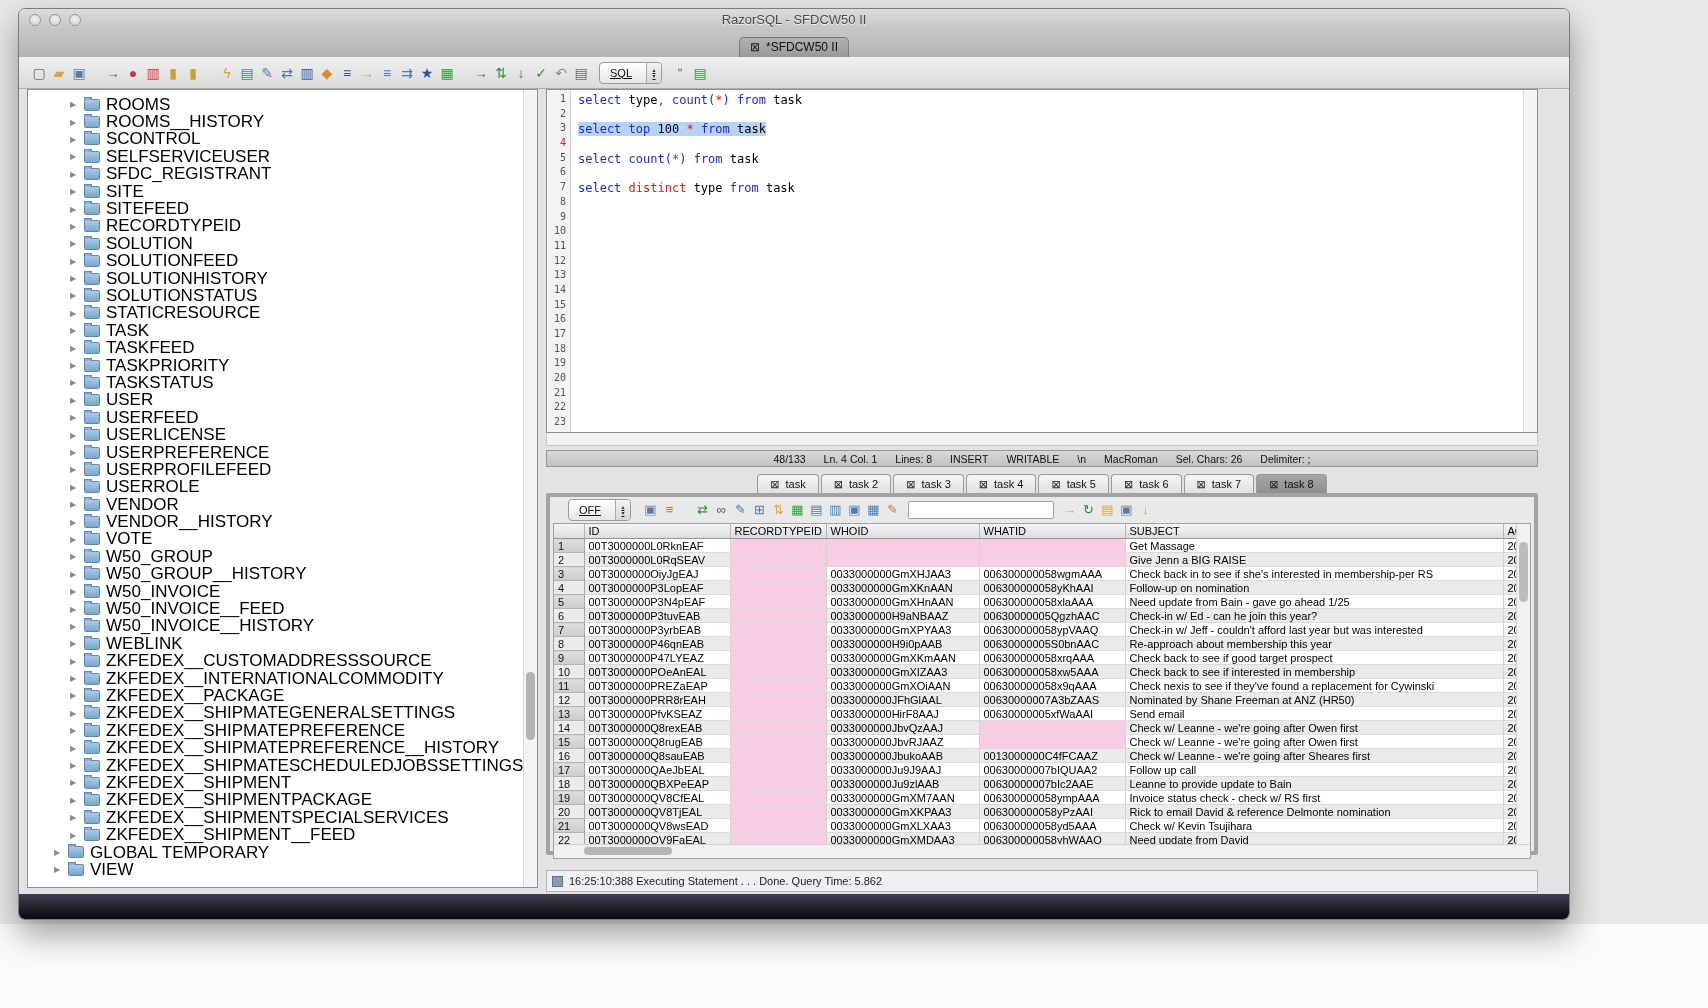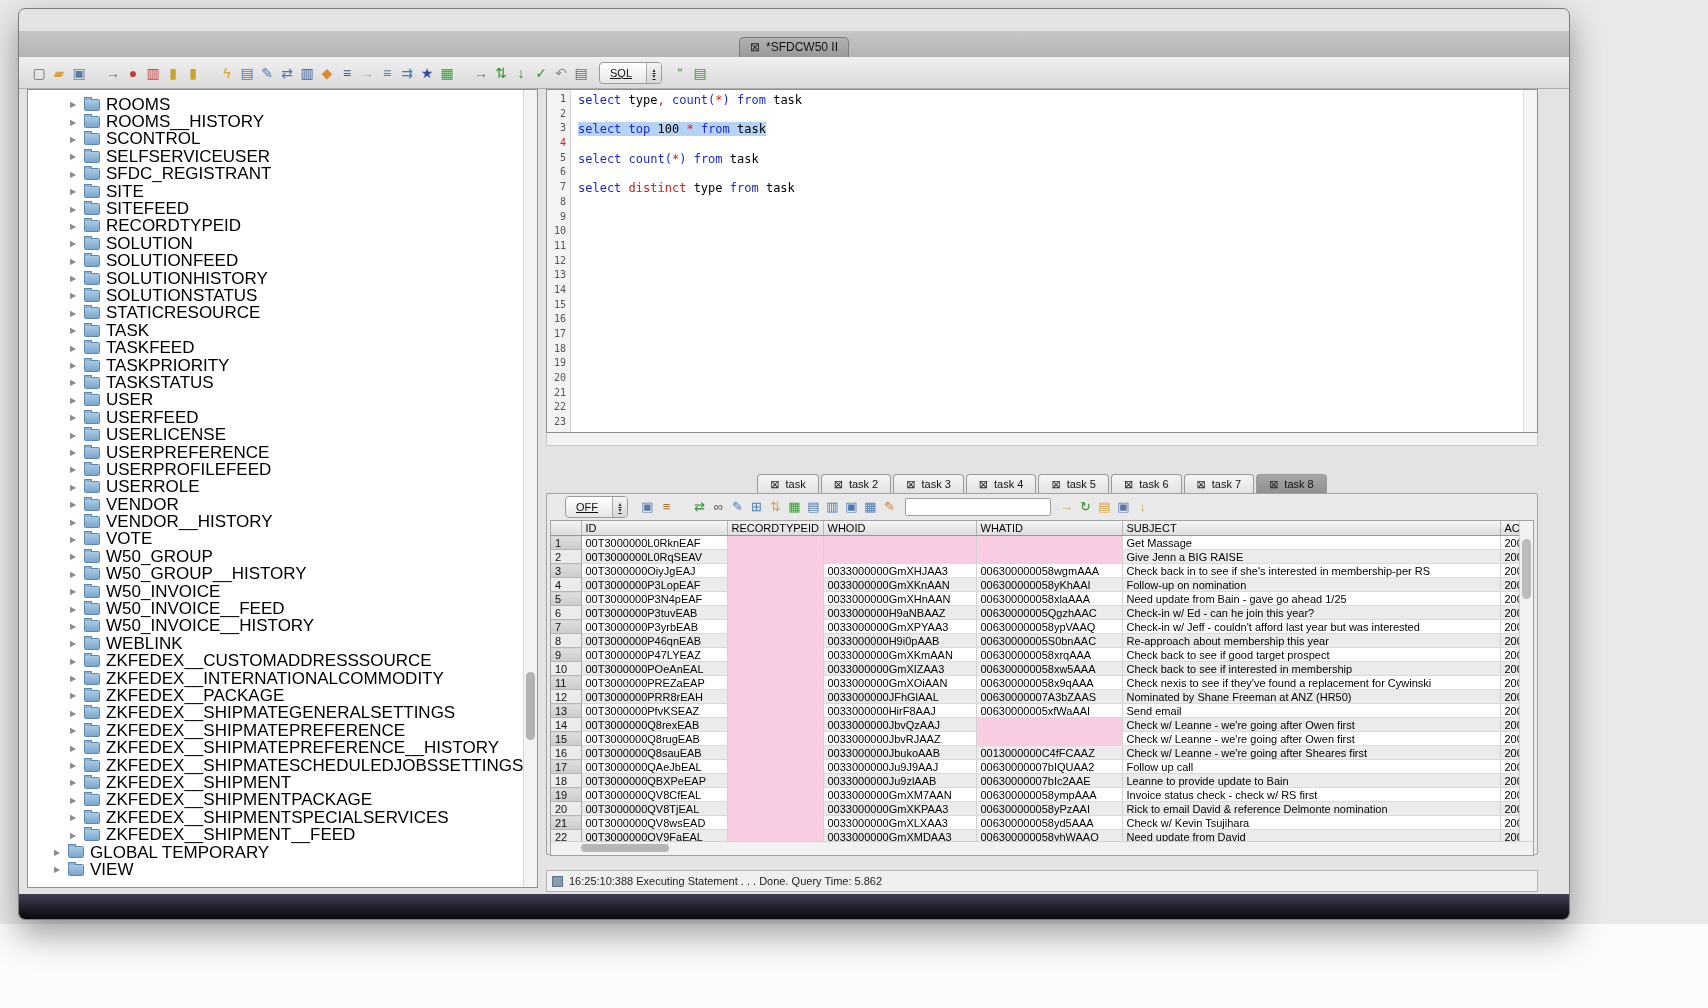--- a/index.html
+++ b/index.html
@@ -66,21 +66,21 @@
                  border:1px solid #969696;box-sizing:border-box;display:flex;align-items:center;justify-content:center;font-size:10.5px;color:#111;}
   .stseg{margin:0 9px;white-space:pre;}
 
   
   .tabsrow{position:absolute;left:0;top:382px;right:0;height:22px;display:flex;justify-content:center;align-items:flex-end;}
   .rtab{height:18px;display:flex;align-items:center;gap:6px;padding:0 12px;font-size:11px;color:#111;
         background:linear-gradient(#f6f6f6,#e1e1e1);border:1px solid #9a9a9a;border-bottom:none;border-radius:4px 4px 0 0;margin:0 1px;}
   .rtab.active{background:linear-gradient(#a6a6a6,#8f8f8f);}
   .rtab .tclose{font-size:11px;color:#222;}
 
-  .resultsbox{position:absolute;left:0;top:404px;right:0;height:362px;border:1px solid #a3a3a3;background:#e9e9e9;border-radius:2px;box-sizing:border-box;}
+  .resultsbox{position:absolute;left:0;top:404px;right:0;height:362px;border:4px solid #a3a3a3;background:#e9e9e9;border-radius:2px;box-sizing:border-box;}
   .rtoolbar{position:absolute;left:0;top:0;right:0;height:26px;display:flex;align-items:center;padding-left:10px;box-sizing:border-box;}
   .rtoolbar .tbi{width:19px;font-size:13px;}
   .rsearch{width:138px;height:16px;border:1px solid #9f9f9f;border-radius:2px;background:#fff;margin:0 6px;font-size:11px;padding:0 3px;}
   .offcombo{margin-right:10px;}
 
   .tablewrap{position:absolute;left:3px;top:26px;right:3px;height:336px;background:#fff;border:1px solid #a2a2a2;box-sizing:border-box;overflow:hidden;}
   table.grid{border-collapse:collapse;table-layout:fixed;width:975px;font-size:11px;}
   .grid th{background:linear-gradient(#f5f5f5,#dddddd);border-right:1px solid #b5b5b5;border-bottom:1px solid #979797;
            font-weight:normal;text-align:left;padding:0 4px;height:14px;overflow:hidden;white-space:nowrap;}
   .grid td{height:13px;padding:0 4px;border-right:1px solid #d2d2d2;border-bottom:1px solid #dadada;overflow:hidden;white-space:nowrap;color:#000;background:#fff;}
@@ -100,20 +100,28 @@
                  background:linear-gradient(#3f3f52,#08080f);}
 </style>
 </head>
 <body>
 
 <div class="screen">
   <div class="desk-bottom"></div>
 
   <div class="window">
 
+    <div class="titlebar">
+      <div class="lights">
+        <span class="light"></span>
+        <span class="light"></span>
+        <span class="light"></span>
+      </div>
+      <div class="wtitle">RazorSQL - SFDCW50 II</div>
+    </div>
 
     <div class="tabstrip">
       <div class="doctab">
         <span class="tclose">⊠</span>
         <span>*SFDCW50 II</span>
       </div>
     </div>
 
     <div class="toolbar">
       <div class="tbgroup">
@@ -443,20 +451,31 @@
               <div class="cline"></div>
               <div class="cline"></div>
               <div class="cline"></div>
               <div class="cline"></div>
               <div class="cline"></div>
               <div class="cline"></div>
             </div>
           <div class="ed-vscroll"></div>
         </div>
         <div class="editor-hscroll"></div>
+        <div class="editor-status">
+            <span class="stseg">48/133</span>
+            <span class="stseg">Ln. 4 Col. 1</span>
+            <span class="stseg">Lines: 8</span>
+            <span class="stseg">INSERT</span>
+            <span class="stseg">WRITABLE</span>
+            <span class="stseg">\n</span>
+            <span class="stseg">MacRoman</span>
+            <span class="stseg">Sel. Chars: 26</span>
+            <span class="stseg">Delimiter: ;</span>
+          </div>
 
         <div class="tabsrow">
             <div class="rtab">
               <span class="tclose">⊠</span>
               <span class="tlab">task</span>
             </div>
             <div class="rtab">
               <span class="tclose">⊠</span>
               <span class="tlab">task 2</span>
             </div>

